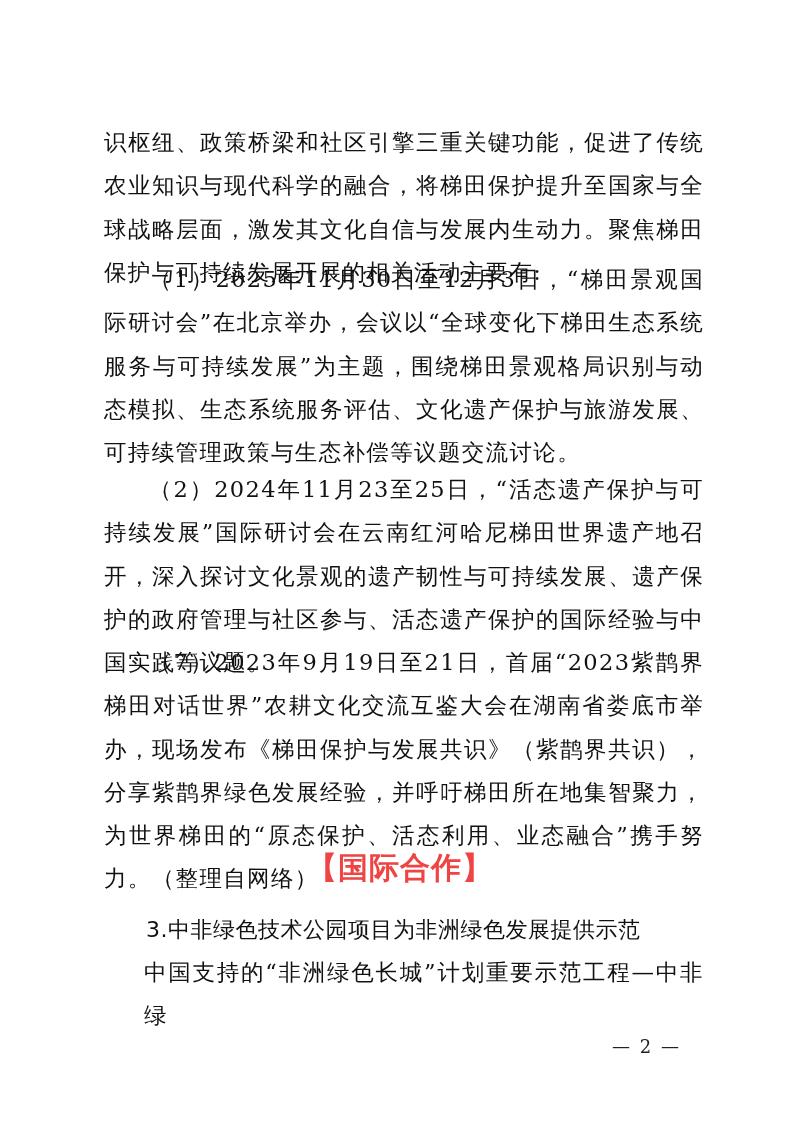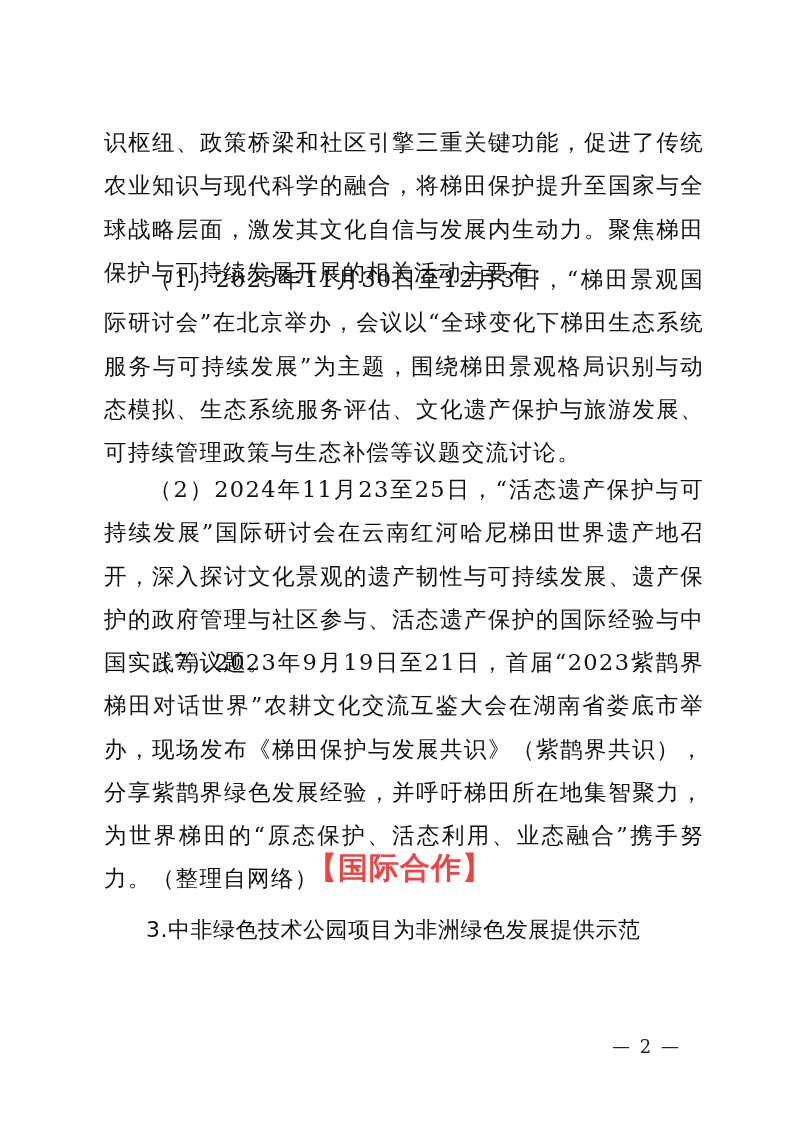--- a/index.html
+++ b/index.html
@@ -36,14 +36,15 @@
 </head>
 <body>
 
 <div class="page">
   <p class="body-text p1">识枢纽、政策桥梁和社区引擎三重关键功能，促进了传统农业知识与现代科学的融合，将梯田保护提升至国家与全球战略层面，激发其文化自信与发展内生动力。聚焦梯田保护与可持续发展开展的相关活动主要有:</p>
   <p class="body-text p2">（1）2025年11月30日至12月3日，“梯田景观国际研讨会”在北京举办，会议以“全球变化下梯田生态系统服务与可持续发展”为主题，围绕梯田景观格局识别与动态模拟、生态系统服务评估、文化遗产保护与旅游发展、可持续管理政策与生态补偿等议题交流讨论。</p>
   <p class="body-text p3">（2）2024年11月23至25日，“活态遗产保护与可持续发展”国际研讨会在云南红河哈尼梯田世界遗产地召开，深入探讨文化景观的遗产韧性与可持续发展、遗产保护的政府管理与社区参与、活态遗产保护的国际经验与中国实践等议题。</p>
   <p class="body-text p4">（7）2023年9月19日至21日，首届“2023紫鹊界梯田对话世界”农耕文化交流互鉴大会在湖南省娄底市举办，现场发布《梯田保护与发展共识》（紫鹊界共识），分享紫鹊界绿色发展经验，并呼吁梯田所在地集智聚力，为世界梯田的“原态保护、活态利用、业态融合”携手努力。（整理自网络）</p>
   <div class="section-heading">【国际合作】</div>
   <div class="sub-heading">3.中非绿色技术公园项目为非洲绿色发展提供示范</div>
+  <p class="body-text p5">中国支持的“非洲绿色长城”计划重要示范工程—中非绿</p>
   <div class="page-number">— 2 —</div>
 </div>
 
 </body></html>

